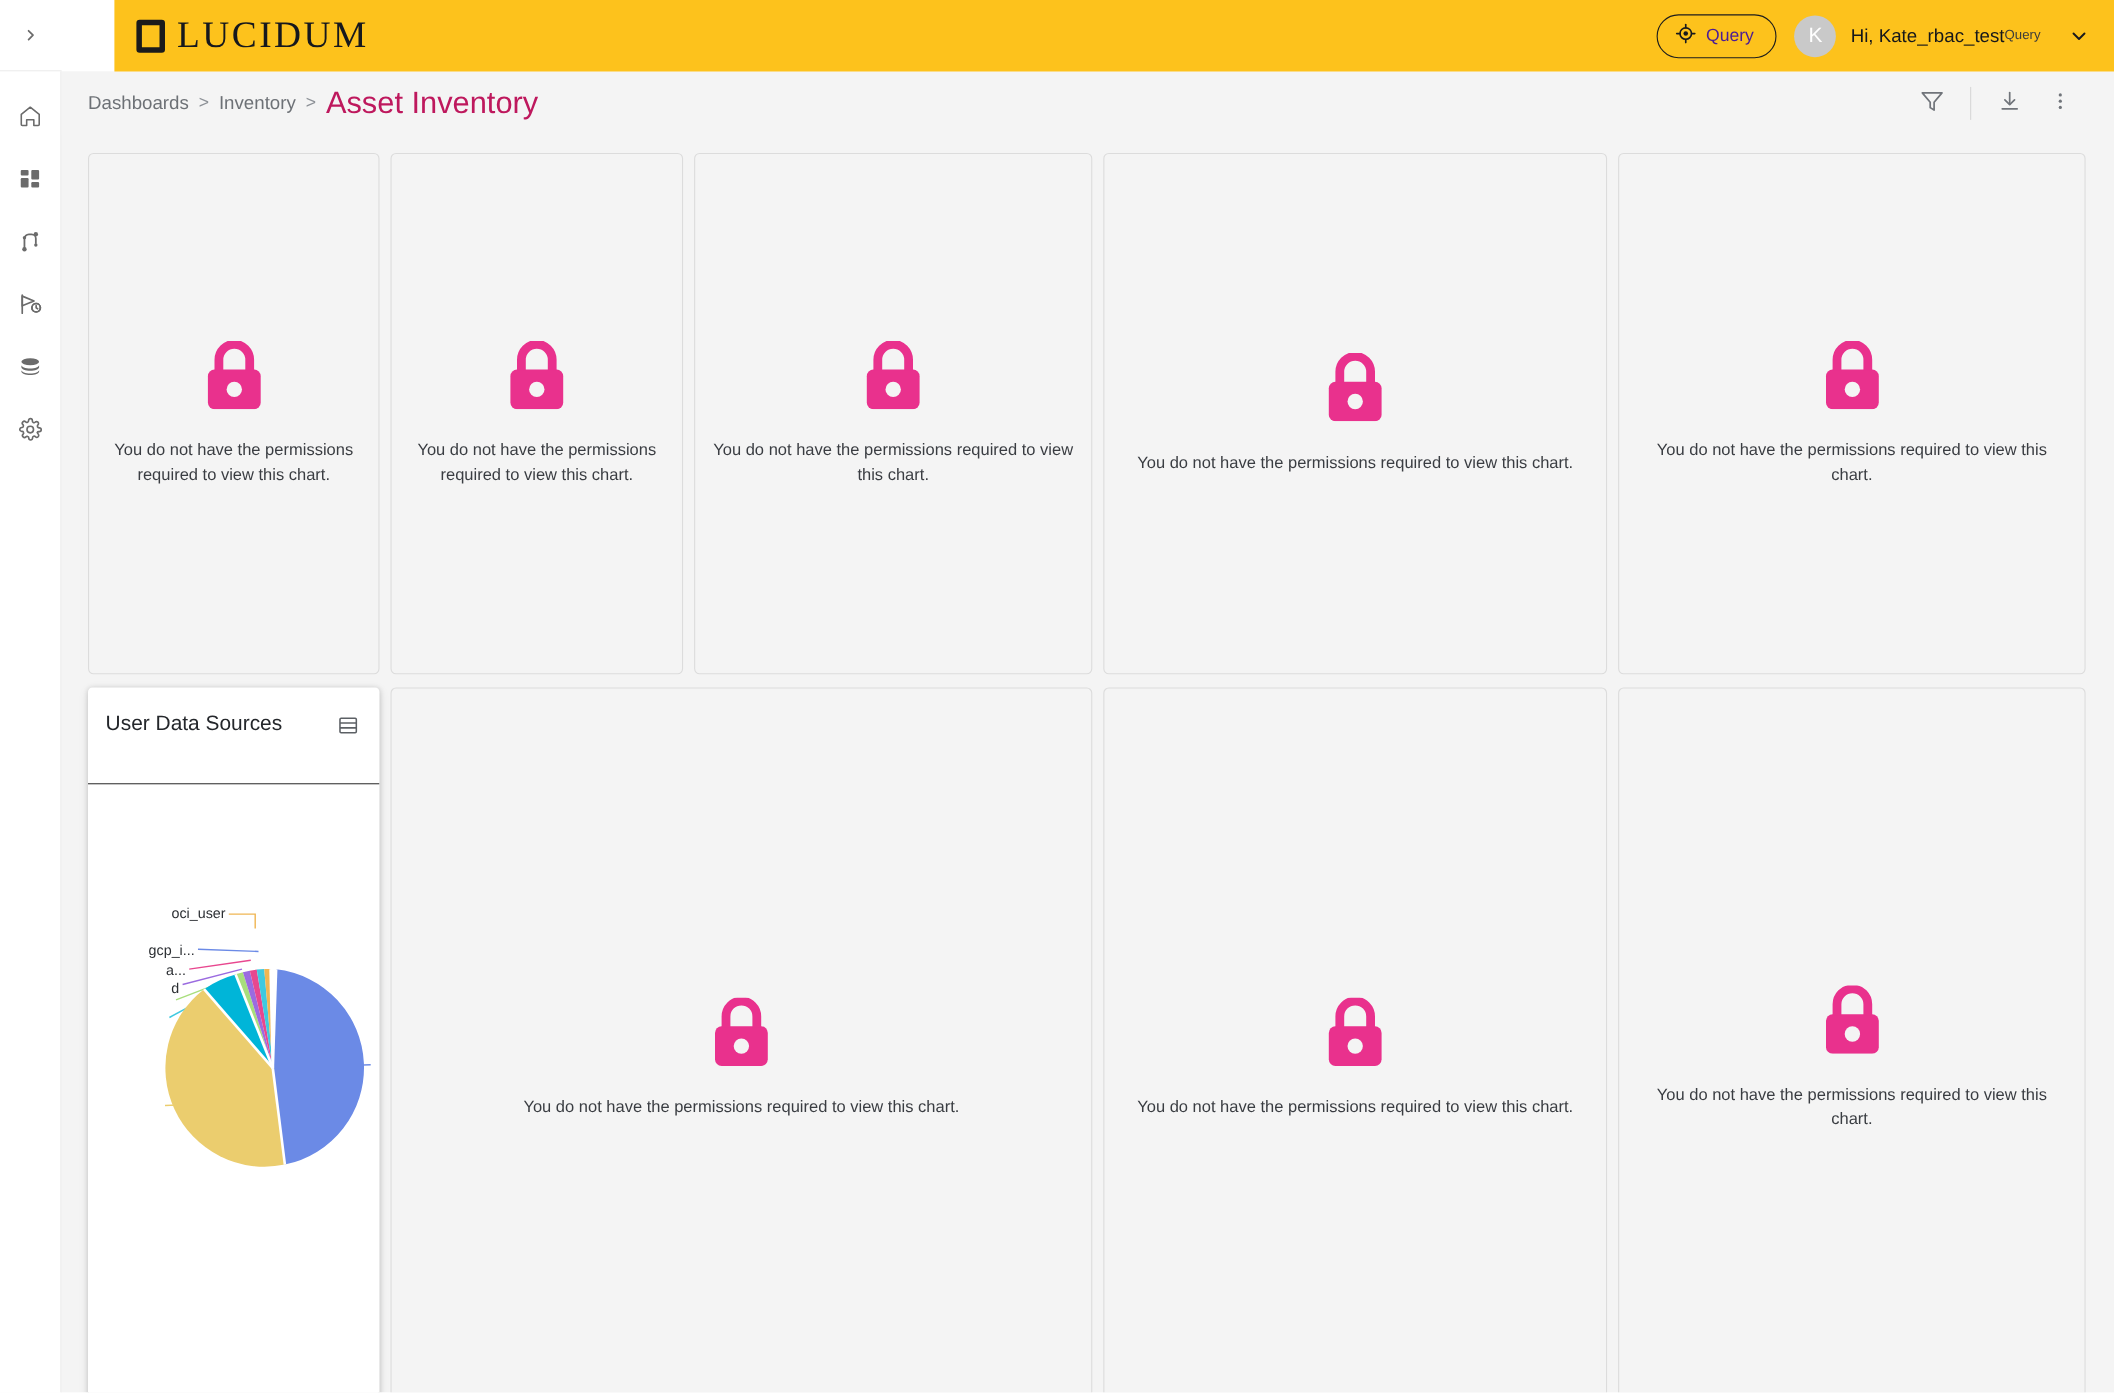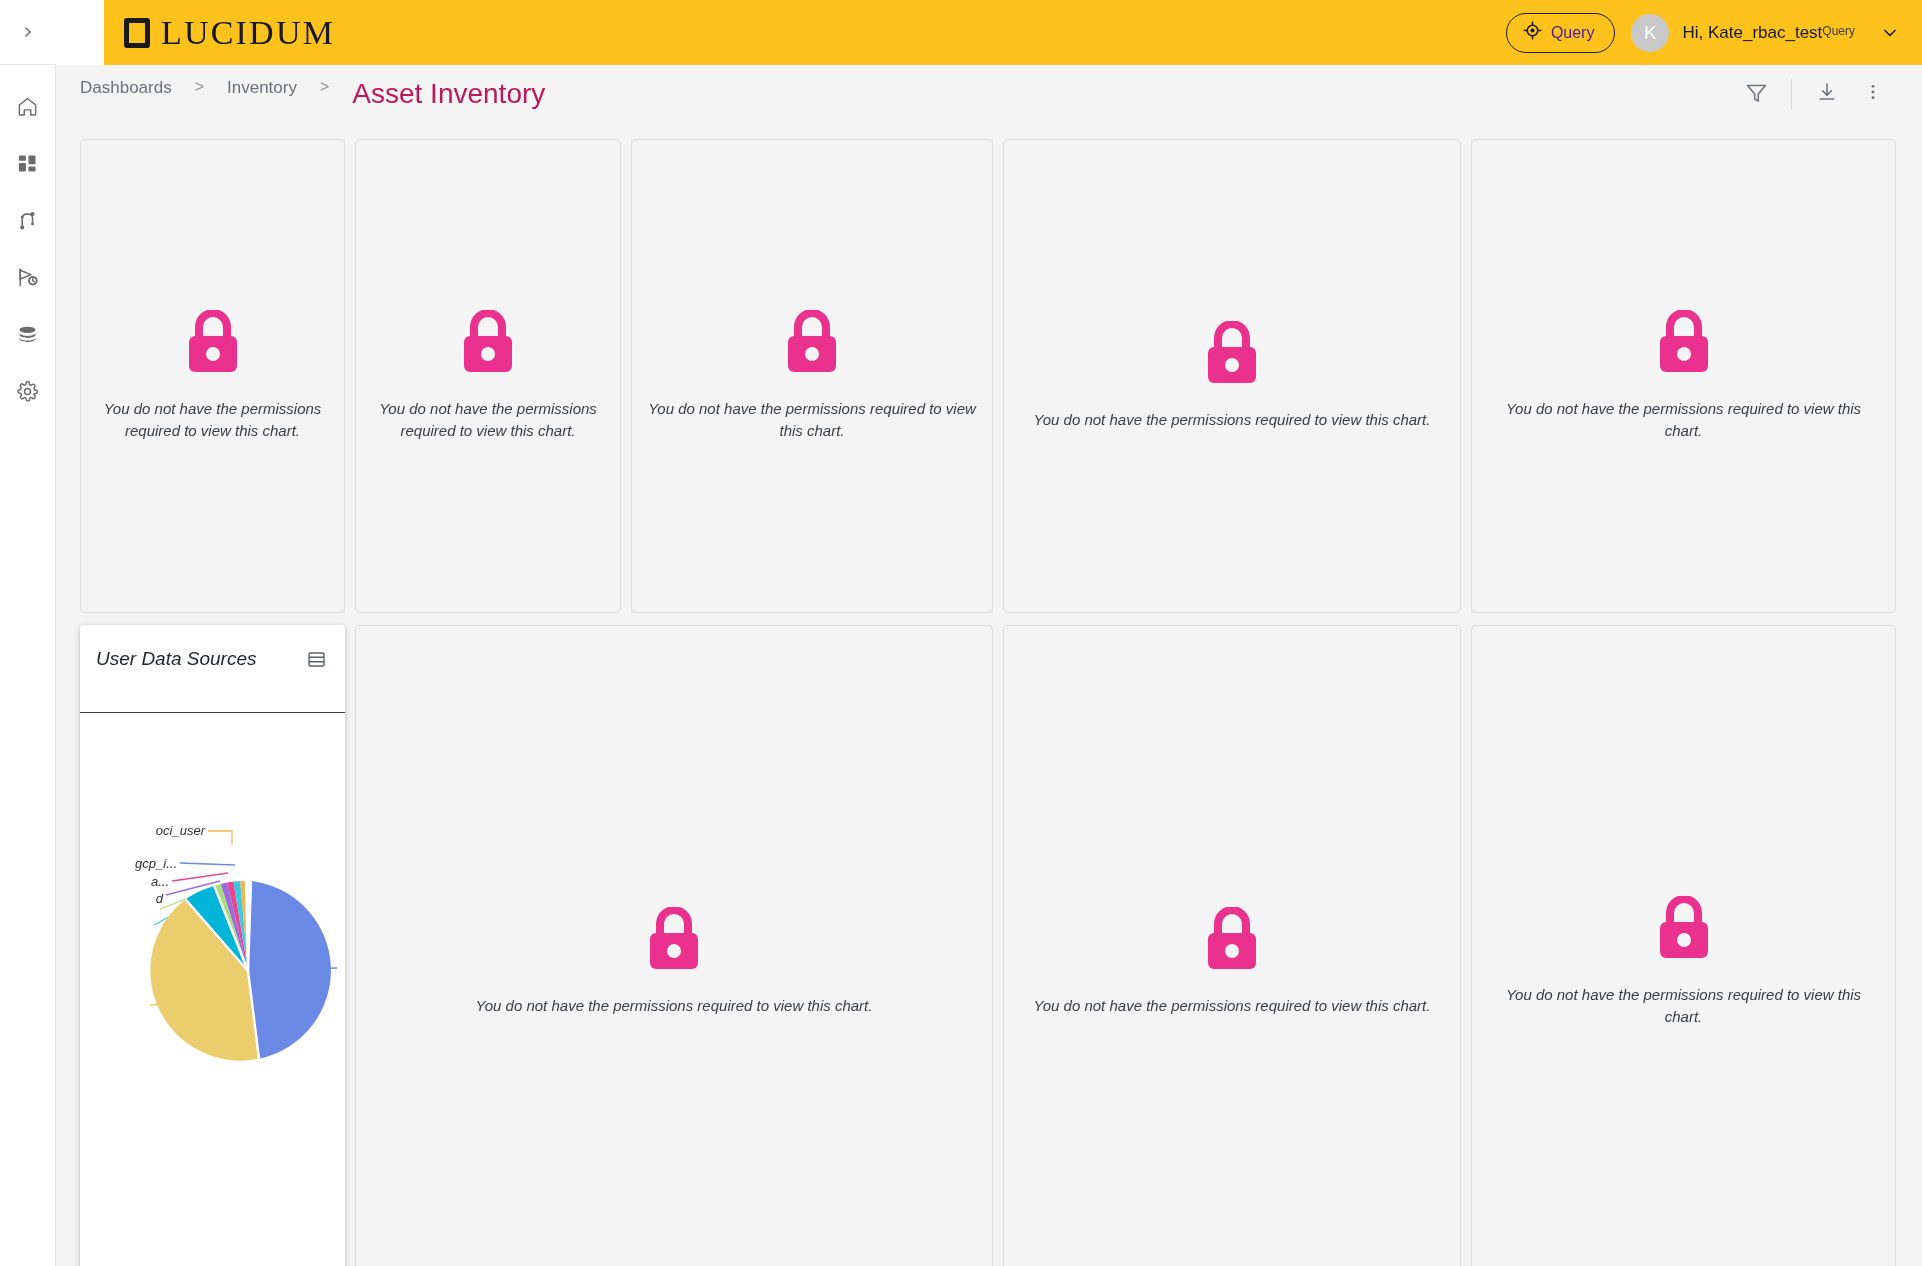--- a/index.html
+++ b/index.html
@@ -96,35 +96,35 @@
     overflow: hidden;
   }
 
   
   .crumbbar {
     height: 58px; flex: 0 0 58px;
     display: flex; align-items: center;
     padding: 0 26px 0 24px;
     background: #f4f4f4;
   }
-  .crumbs { display: flex; align-items: flex-start; gap: 23px; }
+  .crumbs { display: flex; align-items: center; gap: 9px; }
   .crumb { font-size: 17px; color: #6d7176; cursor: pointer; white-space: nowrap; }
   .crumb-sep { font-size: 16px; color: #8d9197; }
   .crumb-current { font-size: 28px; color: #be185d; white-space: nowrap; }
 
   .crumb-actions { margin-left: auto; display: flex; align-items: center; gap: 0; }
   .icon-btn {
     width: 46px; height: 42px;
     display: flex; align-items: center; justify-content: center;
     cursor: pointer; color: #6e7277;
   }
   .vdivider { width: 1px; height: 30px; background: #d8d8d8; margin: 0 12px; }
 
   
-  .grid-wrap { flex: 1 1 auto; padding: 16px 26px 0 24px; min-height: 0; overflow: hidden; font-style: italic; }
+  .grid-wrap { flex: 1 1 auto; padding: 16px 26px 0 24px; min-height: 0; overflow: hidden; }
   .grid-row { display: flex; gap: 10px; }
   .grid-row.row1 { height: 474px; }
   .grid-row.row2 { margin-top: 12px; height: 674px; }
 
   .card {
     background: #f4f4f4;
     border: 1px solid #dcdcdc;
     border-radius: 5px;
     position: relative;
     display: flex; align-items: center; justify-content: center;

